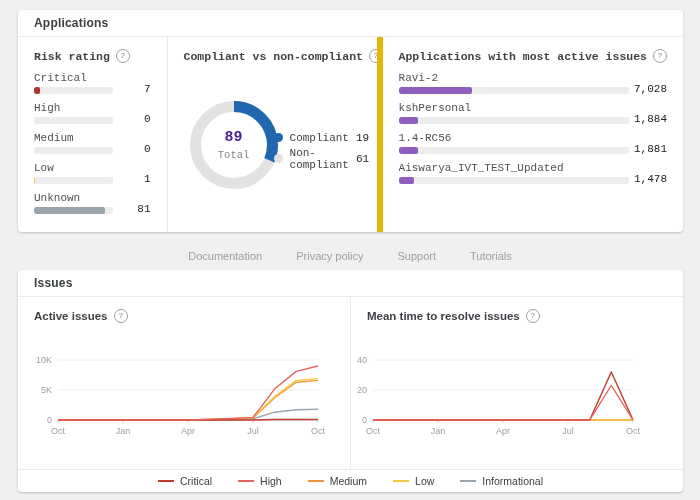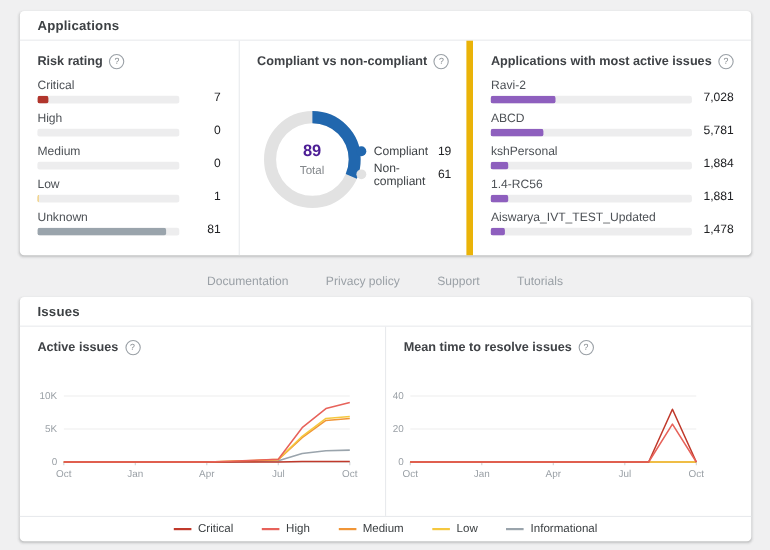--- a/index.html
+++ b/index.html
@@ -14,21 +14,21 @@
     background:#ffffff;border-radius:4px;
     box-shadow:0 1px 2px rgba(60,64,67,.20), 0 1px 3px rgba(60,64,67,.08);
   }
   #apps-card{top:10px;}
   #issues-card{top:270px;}
   .card-header{
     height:26px;line-height:27px;padding:0 16px;
     border-bottom:1px solid #e8eaed;
     font-size:12px;font-weight:bold;color:#3c4043;letter-spacing:.2px;
   }
-  .apps-body{display:flex;height:195px;}
+  .apps-body{display:flex;height:195px;font-family:Liberation Mono, monospace;}
   .panel{box-sizing:border-box;padding:12px 16px;position:relative;}
   .panel1{width:217px;}
   .panel2{width:210px;border-left:1px solid #e8eaed;}
   .panel3{flex:1;border-left:6px solid #eab308;}
   .panel-title{
     display:flex;align-items:center;gap:6px;
     font-size:11.5px;font-weight:bold;color:#3f4246;margin-bottom:9px;
     white-space:nowrap;
   }
   .help{
@@ -163,29 +163,20 @@
         <div class="stat-left">
           <div class="stat-label">Ravi-2</div>
           <div class="bar-track">
               <div class="bar-fill" style="width: 31.9455%; background: rgb(142, 95, 190);"></div>
             </div>
         </div>
         <div class="stat-value">7,028</div>
       </div>
       <div class="stat-row">
         <div class="stat-left">
-          <div class="stat-label">ABCD</div>
-          <div class="bar-track">
-              <div class="bar-fill" style="width: 26.2773%; background: rgb(142, 95, 190);"></div>
-            </div>
-        </div>
-        <div class="stat-value">5,781</div>
-      </div>
-      <div class="stat-row">
-        <div class="stat-left">
           <div class="stat-label">kshPersonal</div>
           <div class="bar-track">
               <div class="bar-fill" style="width: 8.56364%; background: rgb(142, 95, 190);"></div>
             </div>
         </div>
         <div class="stat-value">1,884</div>
       </div>
       <div class="stat-row">
         <div class="stat-left">
           <div class="stat-label">1.4-RC56</div>

